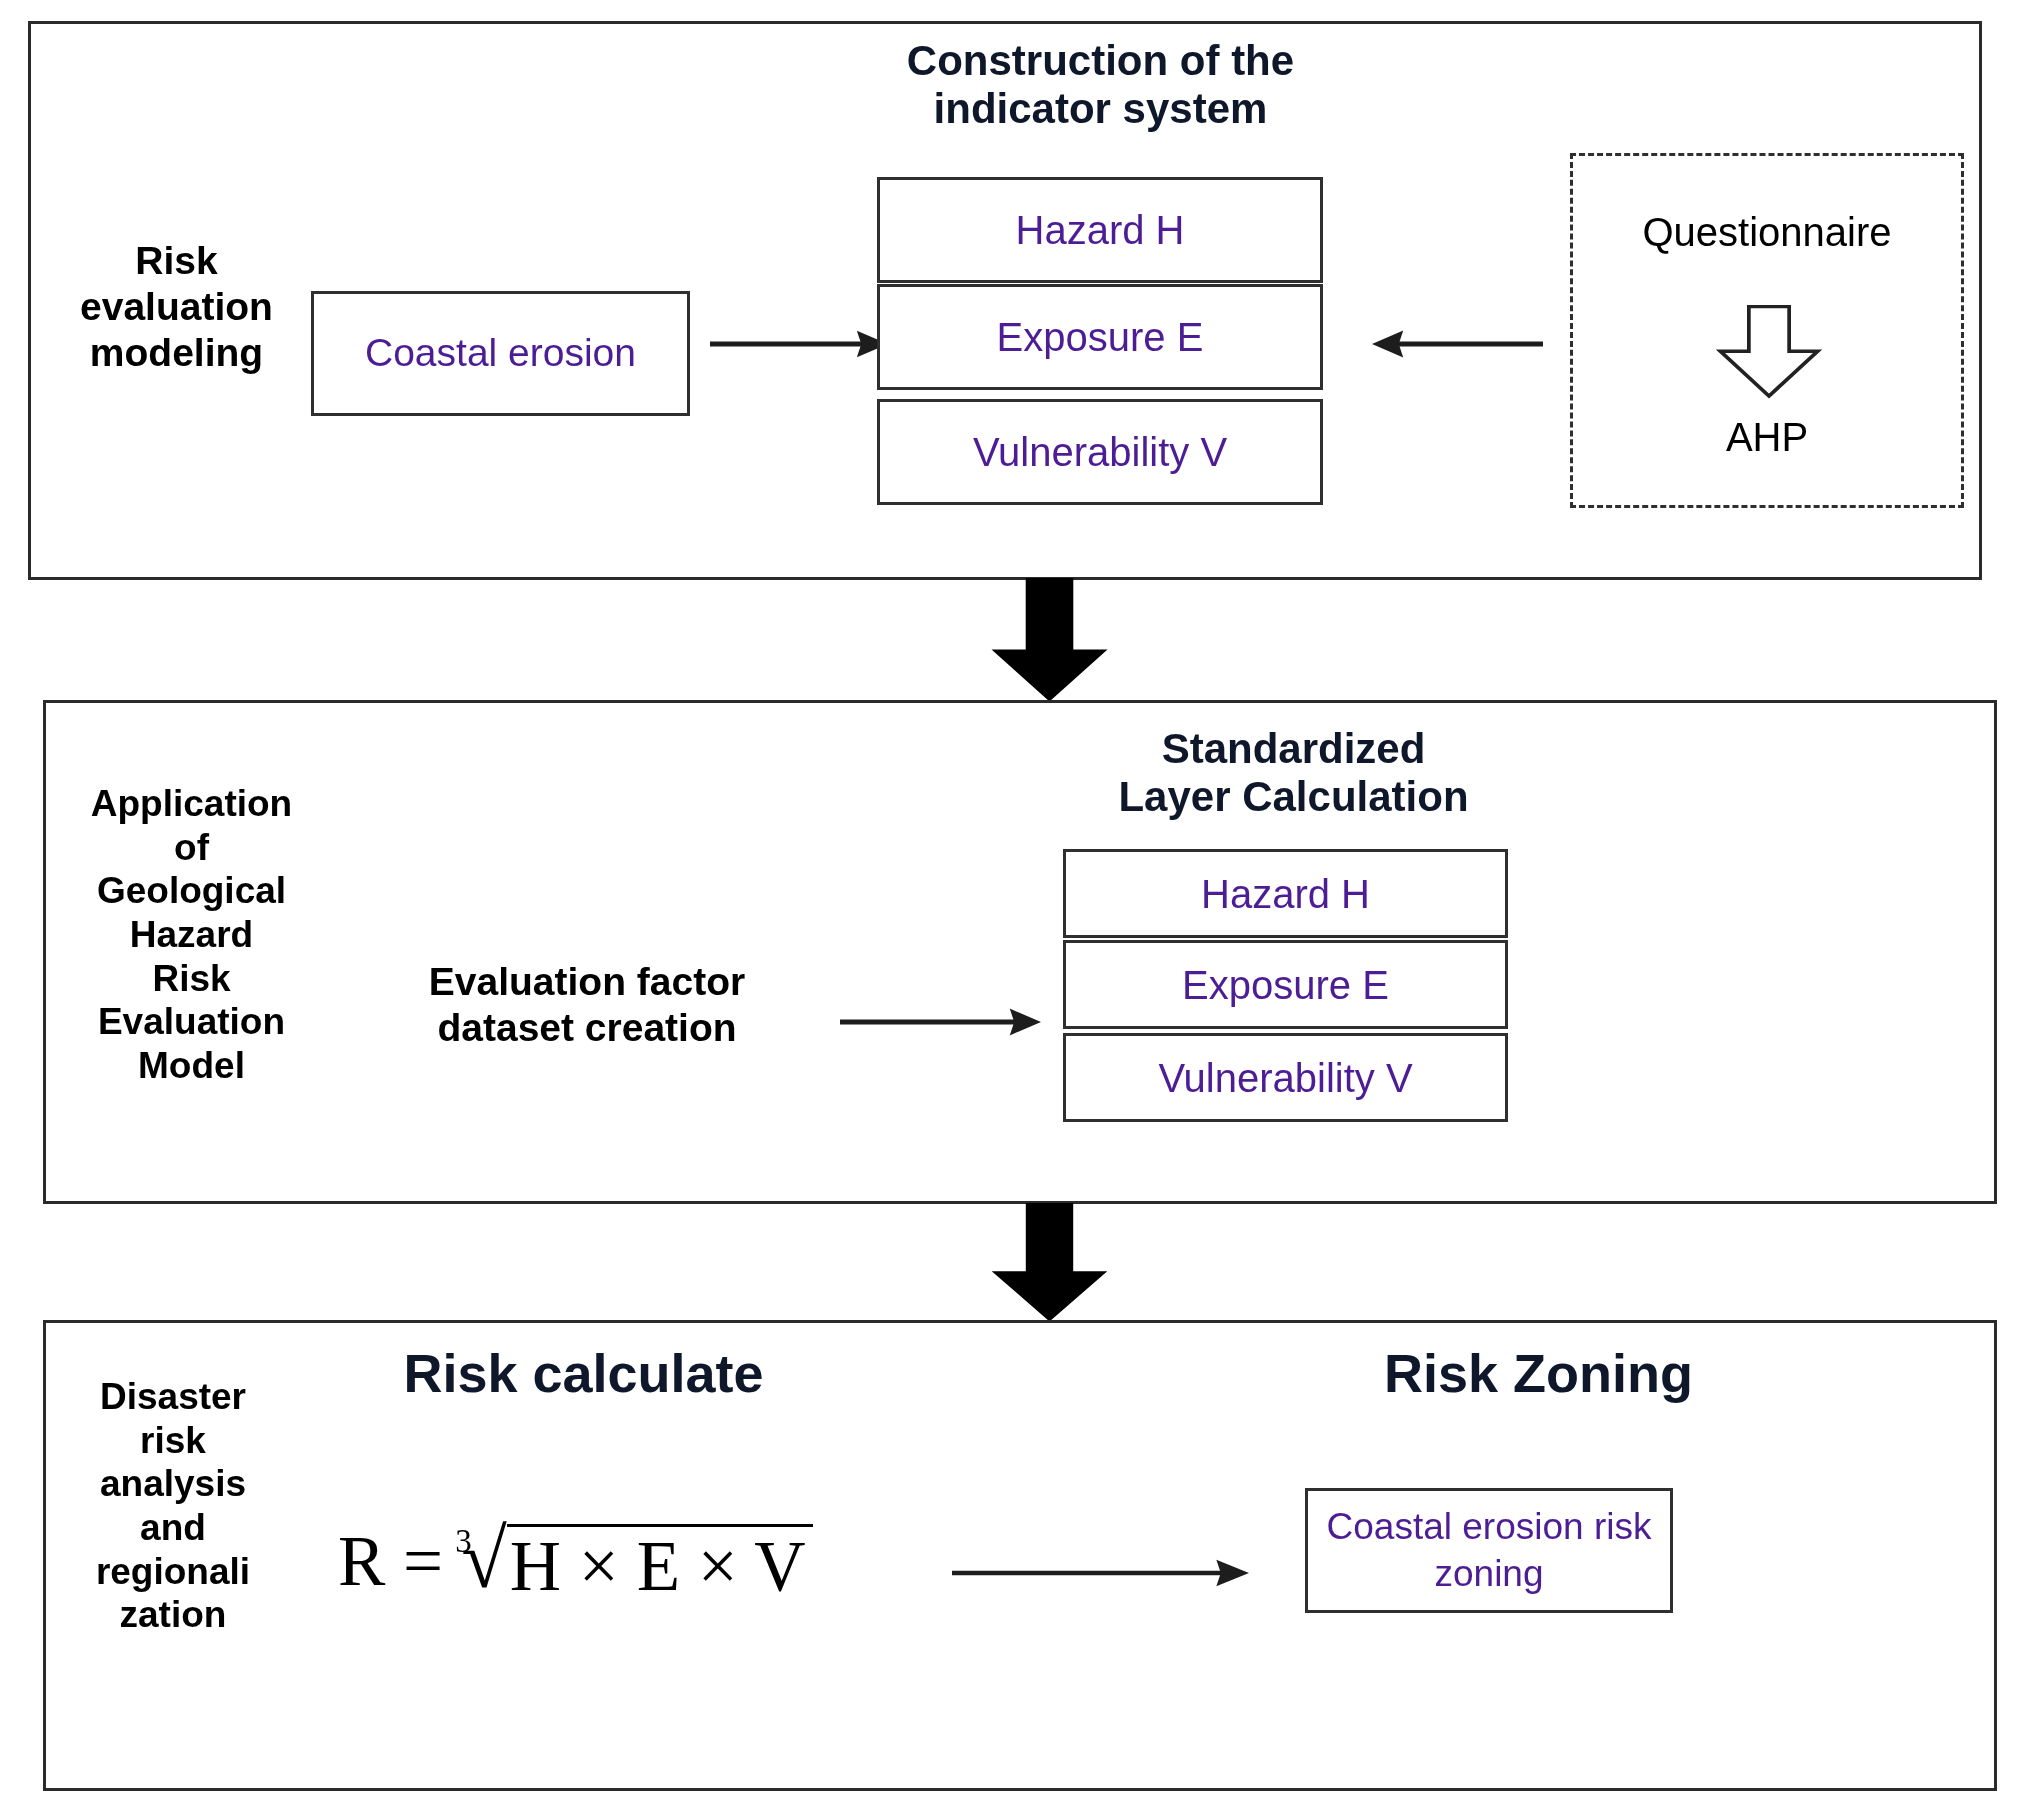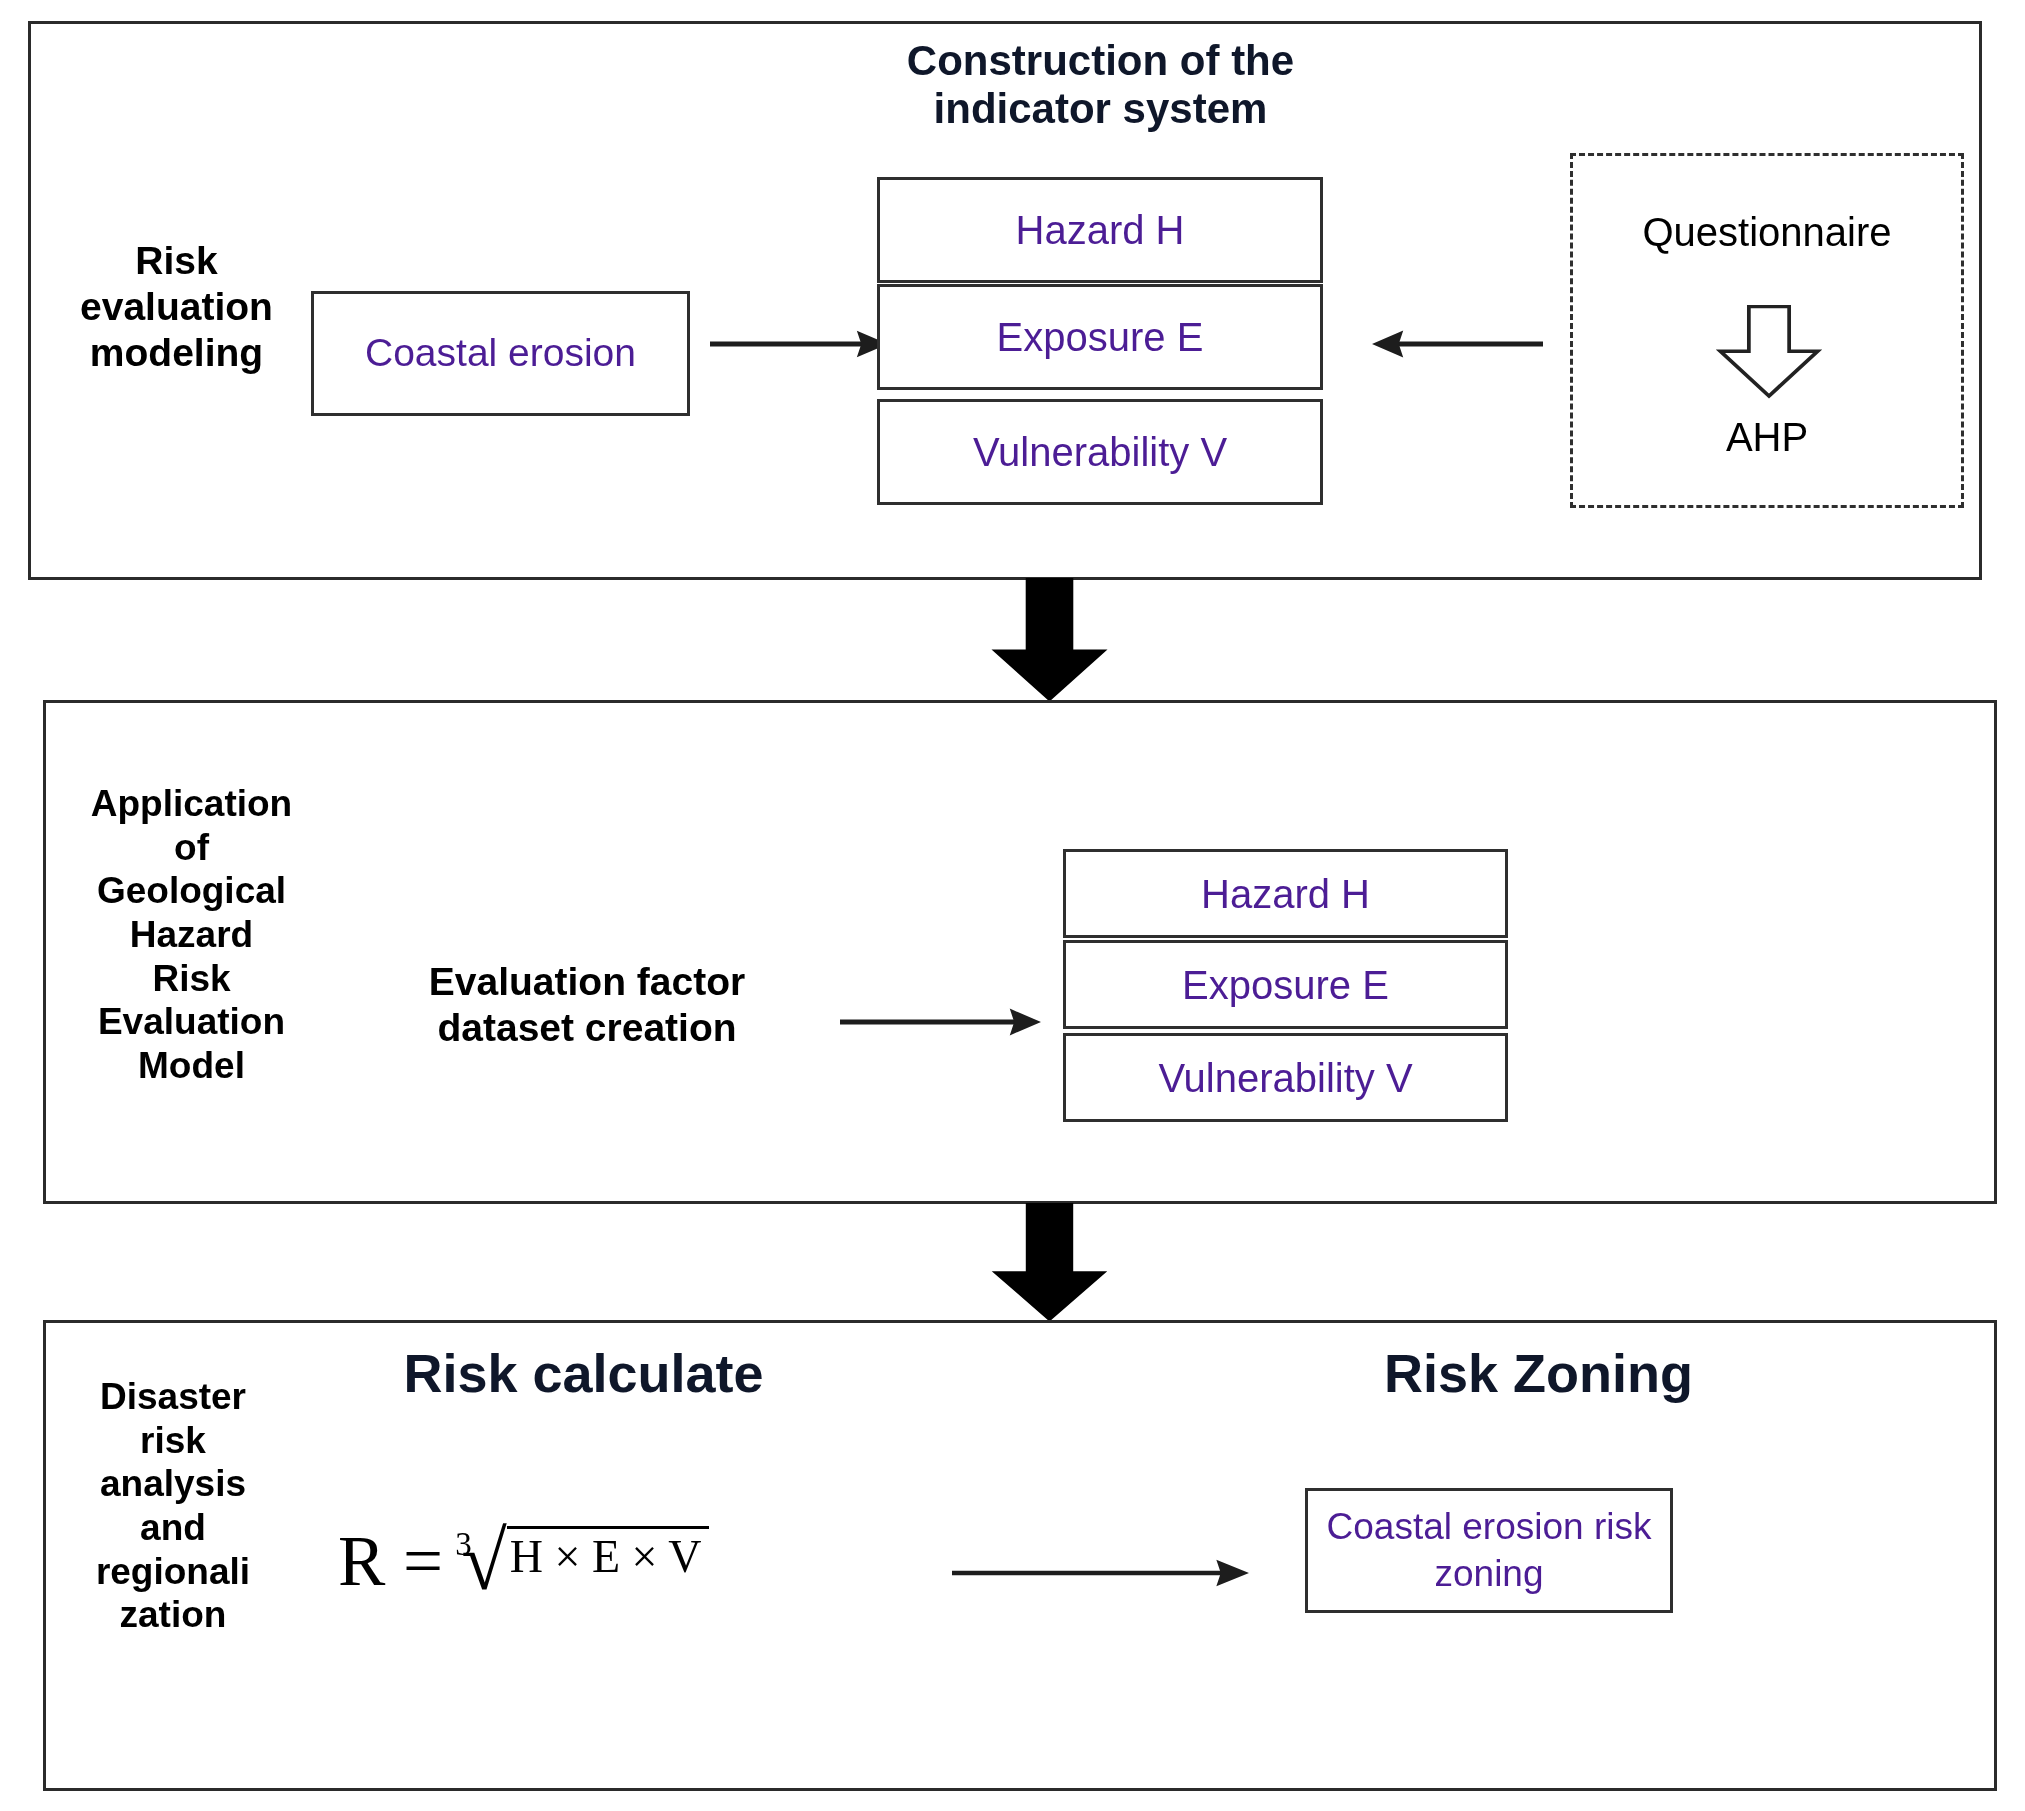--- a/index.html
+++ b/index.html
@@ -114,21 +114,21 @@
     line-height: 1;
     margin-top: 4.5px;
     margin-right: -10.4px;
     z-index: 2;
   }
   .radical .glyph {
     font-size: 83px;
     line-height: 0.92;
   }
   .radical .radicand {
-    font-size: 46px;
+    font-size: 71px;
     line-height: 1;
     border-top: 3.7px solid #000;
     padding: 4.5px 7.4px 0 3px;
     margin-top: 3px;
     text-align: center;
   }
 </style>
 </head>
 <body>
 
@@ -185,20 +185,22 @@
 Model</div>
 
   <div class="stage-label" style="left:390px; top:959px; width:394px; font-size:39px;">Evaluation factor
 dataset creation</div>
 
   <svg class="connector" style="left:840px; top:1007px;" width="201" height="30" viewBox="0 0 270 40">
     <line x1="0" y1="20" x2="238" y2="20" stroke="#1d1d1d" stroke-width="7"></line>
     <polygon points="270,20 228,2 234,20 228,38" fill="#1d1d1d"></polygon>
   </svg>
 
+  <div class="section-heading" style="left:1063px; top:725px; width:461px; font-size:42px;">Standardized
+Layer Calculation</div>
 
   <div class="node" style="left:1063px; top:849px; width:445px; height:89px; font-size:40px;">Hazard H</div>
   <div class="node" style="left:1063px; top:940px; width:445px; height:89px; font-size:40px;">Exposure E</div>
   <div class="node" style="left:1063px; top:1033px; width:445px; height:89px; font-size:40px;">Vulnerability V</div>
 
   <svg class="fat-arrow" style="left:990px; top:1203px;" width="119" height="120" viewBox="0 0 160 162">
     <polygon points="48,0 112,0 112,92 158,92 80,160 2,92 48,92" fill="#000000"></polygon>
   </svg>
 
   <div class="panel" style="left:43px; top:1320px; width:1954px; height:471px;"></div>

